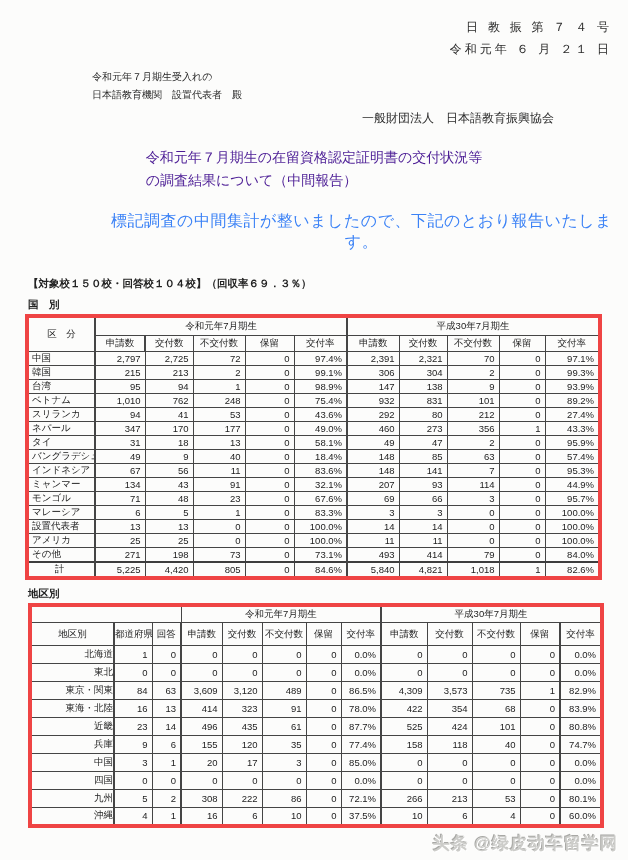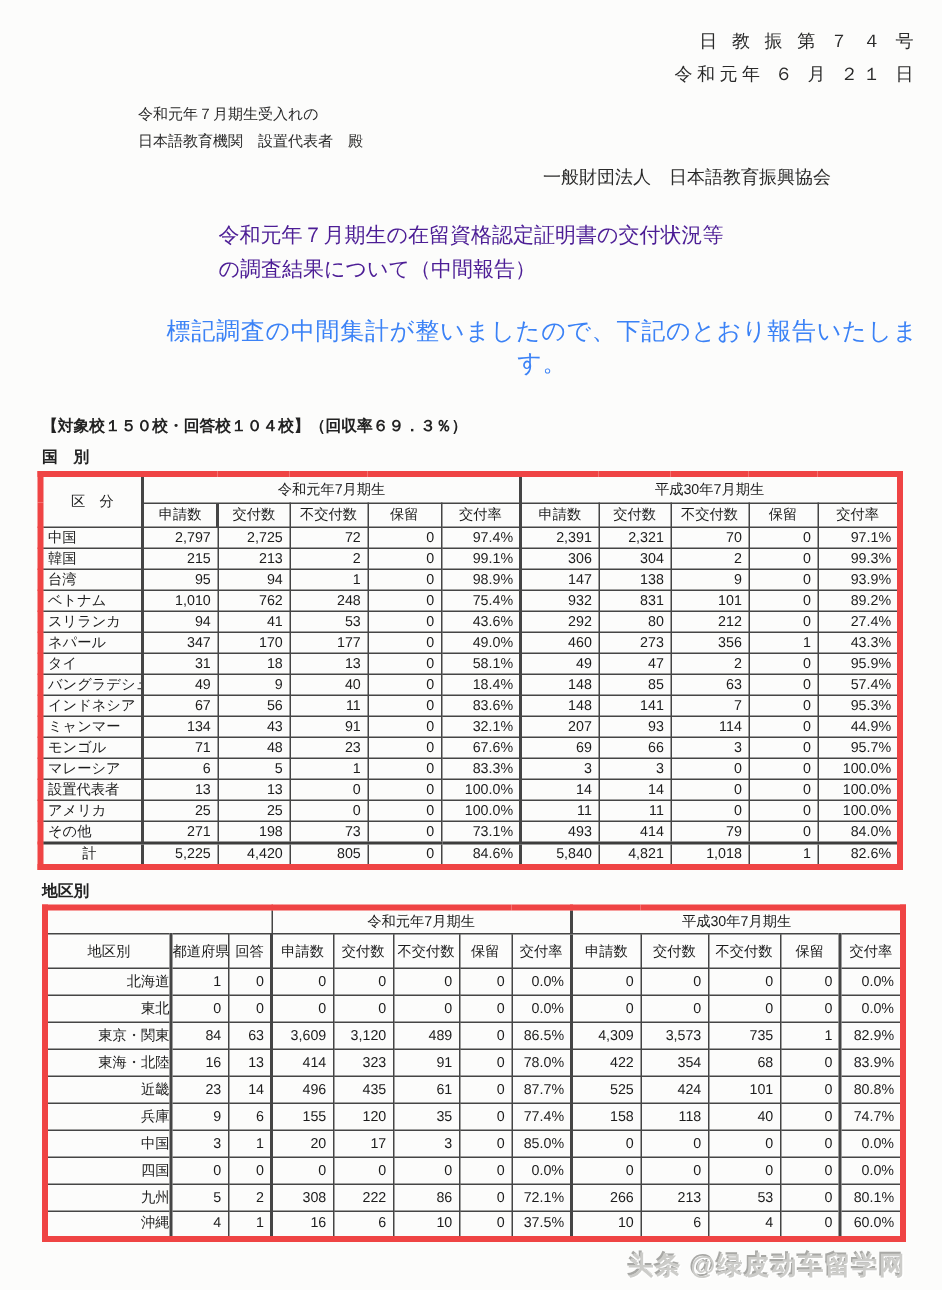--- a/index.html
+++ b/index.html
@@ -57,21 +57,21 @@
   .t2 th:nth-child(1), .t2 td:nth-child(1) { border-right-width:2px; }
   .t2 td:nth-child(3), .t2 th.ans-end { border-right-width:2px; }
   .t2 td:nth-child(8), .t2 th.grp-end { border-right-width:2px; }
   .t2 td:nth-child(12), .t2 th.hold-end { border-right-width:2px; }
   .t1, .t2 { border:4px solid #ef4444; }
   th.no-border { border:0; background:transparent; }
   tr.total-row td { border-top:2px solid #3d3d3d; }
   tr.total-row td:first-child { text-align:center; padding-left:0; }
   
   .watermark {
-    position:absolute; right:24px; top:832px;
+    position:absolute; right:10px; top:832px;
     font-size:17px; font-weight:bold; letter-spacing:1px;
     color:#ccccc9; text-shadow:1px 1px 0 #ffffff, -1px -1px 0 #a8a8a5;
   }
 </style>
 </head>
 <body>
 
 <div class="page">
 
   <div class="ref-block">

